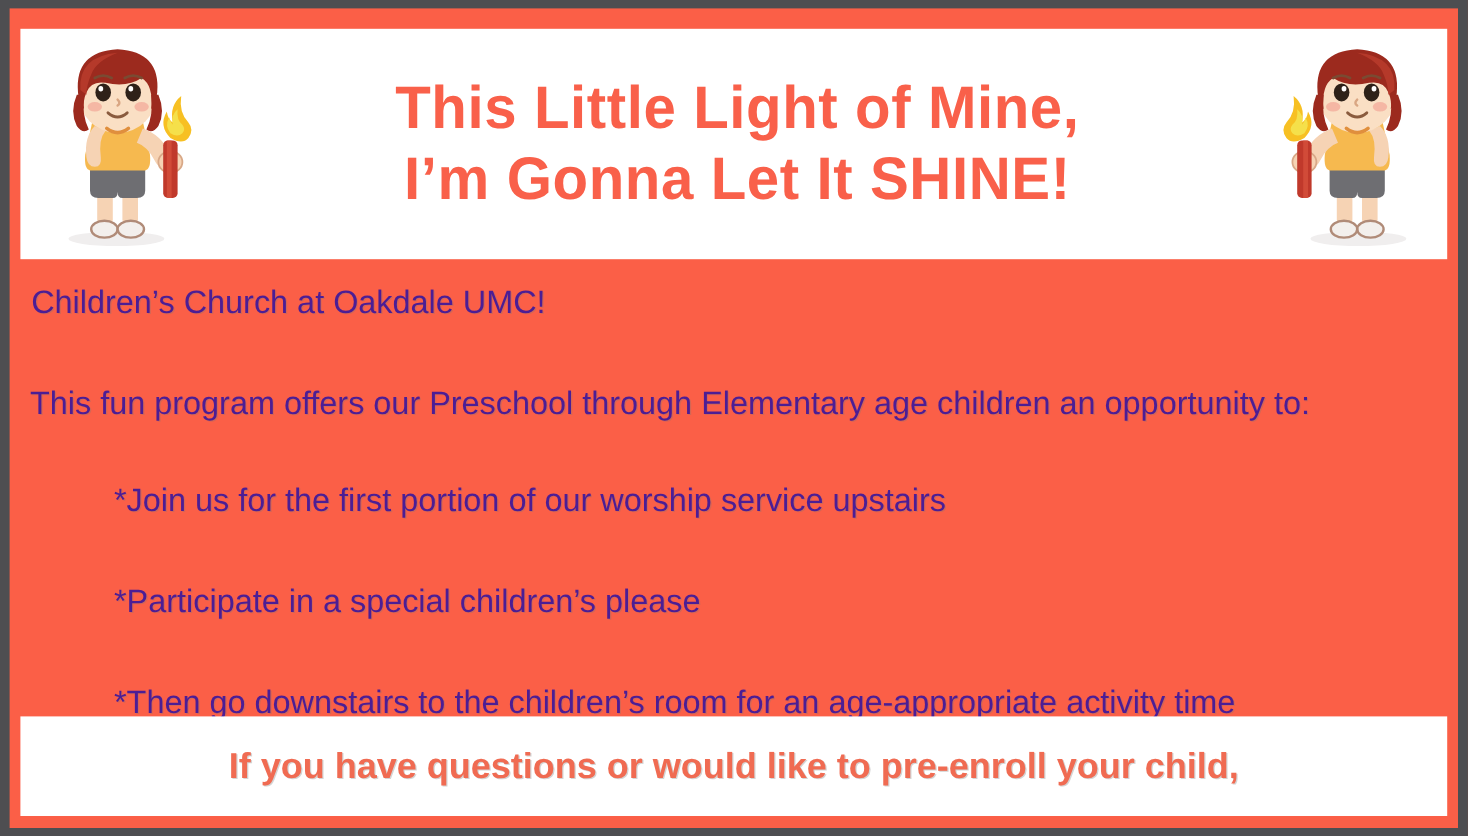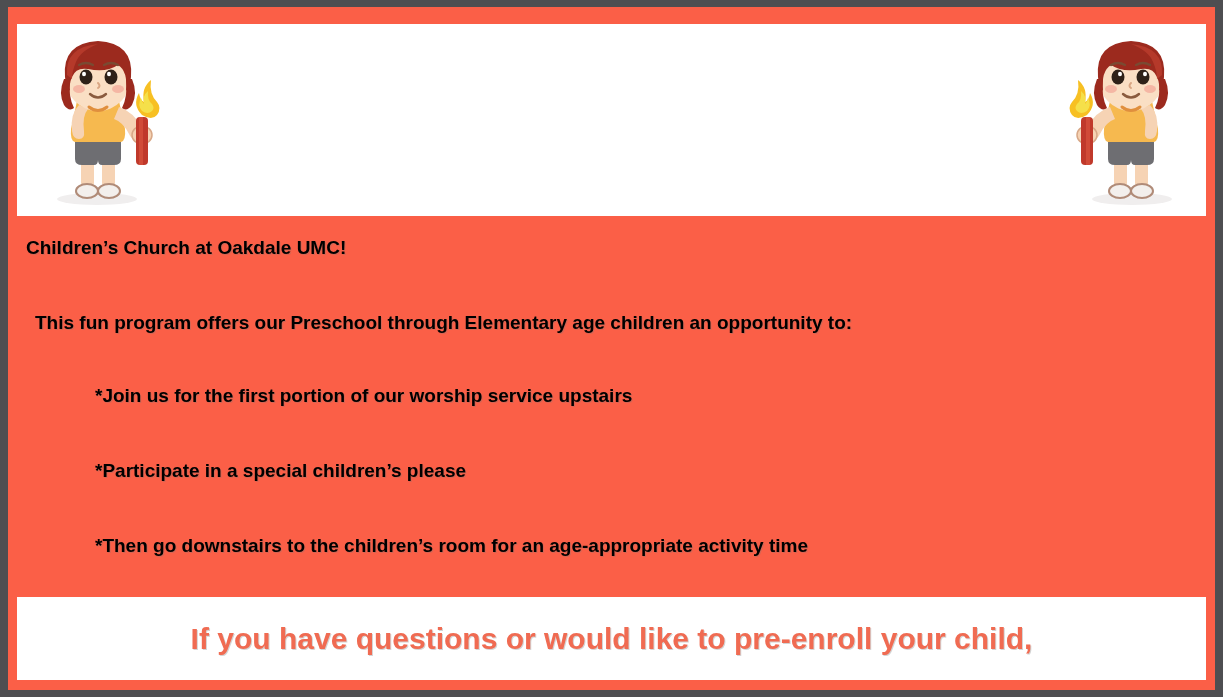--- a/index.html
+++ b/index.html
@@ -81,31 +81,31 @@
     position: absolute;
     left: 9px;
     top: 211px;
     width: 1198px;
     height: 374px;
     box-sizing: border-box;
     padding: 6px 0 0 8px;
   }
 
   .body-line {
-    color: #000000;
+    color: #4c1d95;
     font-family: "Liberation Sans Narrow", "Liberation Sans", sans-serif;
-    font-weight: bold;
-    font-size: 19px;
+    font-weight: normal;
+    font-size: 27px;
     line-height: 1.1;
     white-space: nowrap;
     text-shadow: 1px 1px 0 rgba(120,120,120,0.30);
   }
 
   .line-heading   { margin: 14px 0 0 1px; }
-  .line-intro     { margin: 54px 0 0 10px; }
+  .line-intro     { margin: 54px 0 0 0; }
   .bullet-item    { margin: 54px 0 0 70px; }
   .bullet-item.b1 { margin-top: 52px; }
 
   
   .footer-banner {
     position: absolute;
     left: 9px;
     top: 590px;
     width: 1189px;
     height: 83px;
@@ -178,20 +178,24 @@
           <ellipse cx="48" cy="58" rx="6" ry="4" fill="#f3a99a" opacity="0.75"></ellipse>
           <ellipse cx="87" cy="58" rx="6" ry="4" fill="#f3a99a" opacity="0.75"></ellipse>
 
           <path d="M67 52 q3 3 0 5" stroke="#d9a683" stroke-width="2" fill="none" stroke-linecap="round"></path>
           <path d="M59 63 q8 7 16 0" stroke="#8a5b3e" stroke-width="2.4" fill="none" stroke-linecap="round"></path>
 
           <path d="M58 76 q9 7 18 0" stroke="#e08f3d" stroke-width="3" fill="none" stroke-linecap="round"></path>
         </svg>
       </div>
 
+      <div class="banner-title">
+        <span class="tl">This Little Light of Mine,</span>
+        <span class="tl">I’m Gonna Let It SHINE!</span>
+      </div>
 
       <div class="banner-art mirrored">
         <svg viewBox="0 0 150 178" xmlns="http://www.w3.org/2000/svg">
           <ellipse cx="66" cy="168" rx="40" ry="6" fill="#f0eeee"></ellipse>
           <rect x="50" y="126" width="13" height="32" rx="6" fill="#f6d3b4"></rect>
           <rect x="71" y="126" width="13" height="32" rx="6" fill="#f6d3b4"></rect>
           <ellipse cx="56" cy="160" rx="11" ry="7" fill="#f3efec" stroke="#b08b78" stroke-width="2"></ellipse>
           <ellipse cx="78" cy="160" rx="11" ry="7" fill="#f3efec" stroke="#b08b78" stroke-width="2"></ellipse>
           <path d="M44 108 h46 v20 q0 6 -7 6 h-12 q-4 0 -4 -5 v-6 h-0 v6 q0 5 -4 5 h-12 q-7 0 -7 -6 z" fill="#6e6e72"></path>
           <path d="M46 70 q21 -9 42 0 l6 28 q1 12 -4 13 h-46 q-5 -1 -4 -13 z" fill="#f6b94f"></path>

